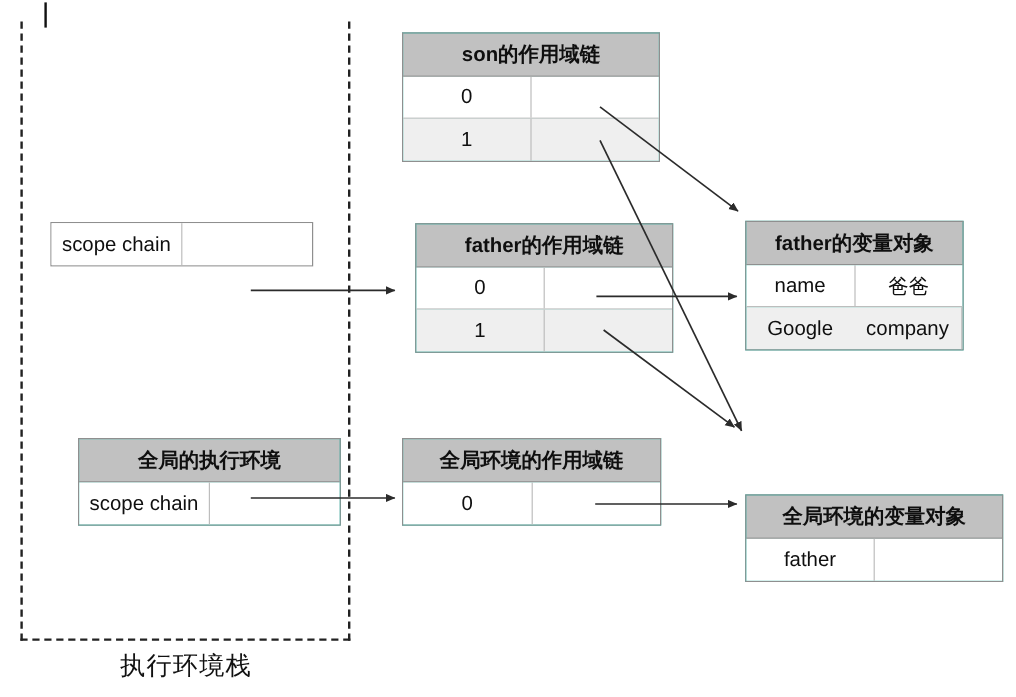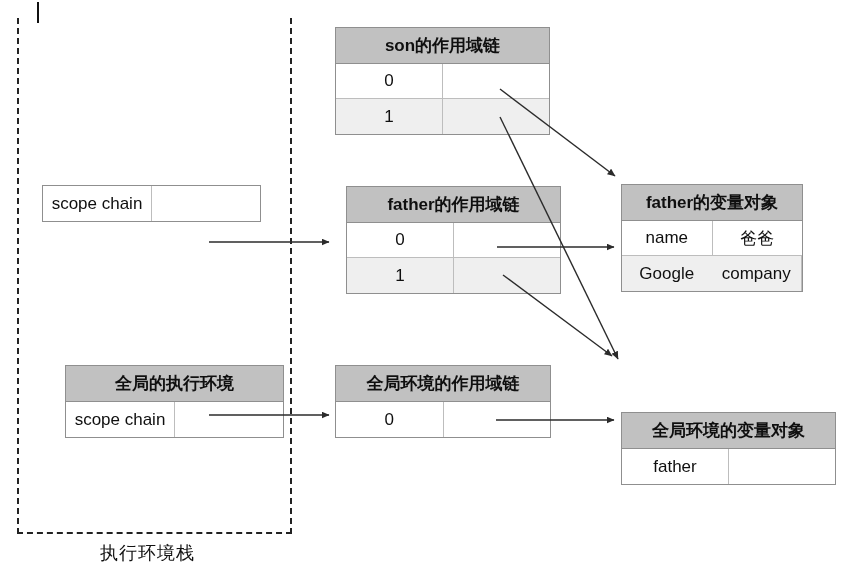--- a/index.html
+++ b/index.html
@@ -25,21 +25,21 @@
   .tick-mark {
     position: absolute;
     left: 37px; top: 2px;
     width: 2px; height: 21px;
     background: #111;
   }
   .stack-label {
     position: absolute;
     left: 100px; top: 541px;
     width: 160px;
-    font-size: 18px;
+    font-size: 21px;
     color: #111;
     letter-spacing: 1px;
   }
 
   
   .tbl {
     position: absolute;
     border: 1px solid #8f8f8f;
     background: #14b8a6;
   }

